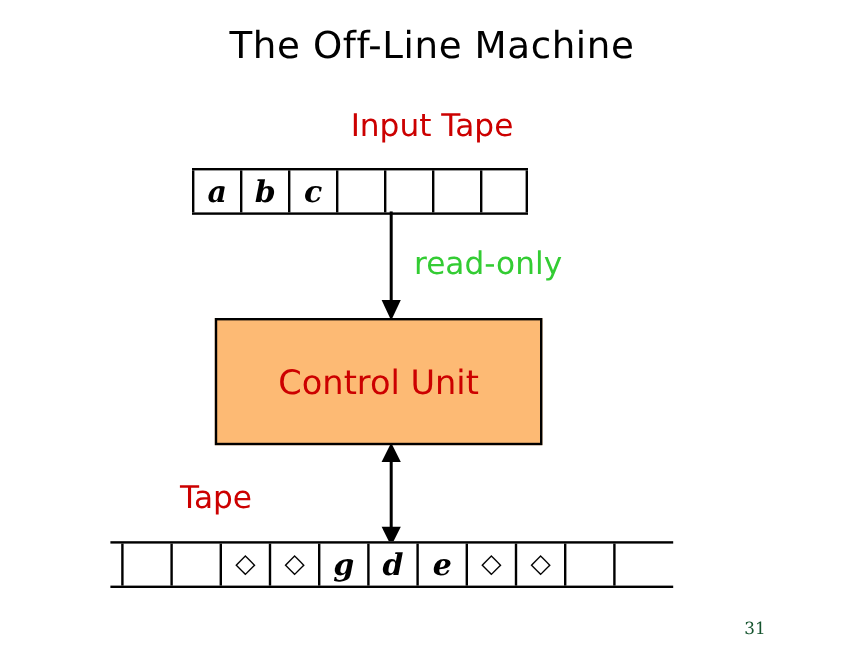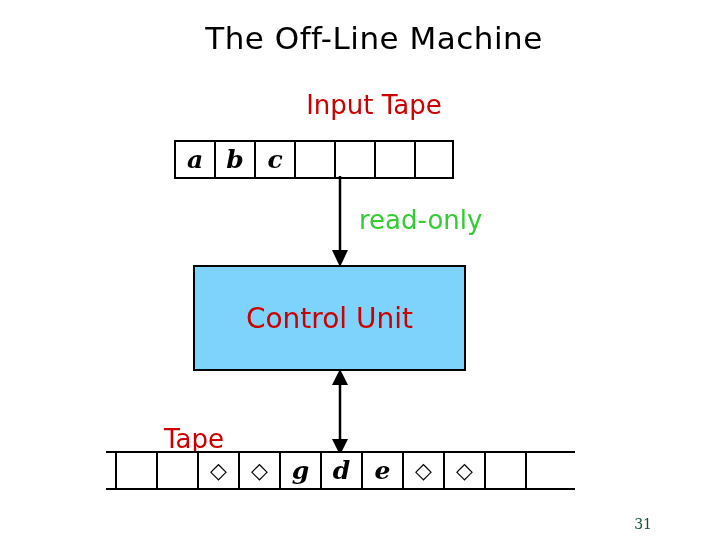--- a/index.html
+++ b/index.html
@@ -14,21 +14,20 @@
     overflow: hidden;
     font-family: "DejaVu Sans", sans-serif;
   }
 
   #slide {
     position: absolute;
     left: 0; top: 0;
     width: 652px;
     height: 540px;
     background: #ffffff;
-    margin-left: 14px;
   }
 
   
   .title {
     position: absolute;
     left: 0;
     top: 20px;
     width: 720px;
     text-align: center;
     font-family: "DejaVu Sans", sans-serif;
@@ -62,21 +61,21 @@
     top: 90px;
     width: 720px;
     text-align: center;
   }
   #read-only-label {
     left: 345px;
     top: 205px;
   }
   #tape-label {
     left: 150px;
-    top: 424px;
+    top: 400px;
   }
   #read-write-label {
     left: 343px;
     top: 390px;
   }
 
   
   .tape {
     position: absolute;
     display: flex;
@@ -131,21 +130,21 @@
 
   
   #control-unit {
     position: absolute;
     left: 179px;
     top: 265px;
     width: 273px;
     height: 106px;
     box-sizing: border-box;
     border: 2px solid #000000;
-    background: #7dd3fc;
+    background: #fdba74;
     display: flex;
     align-items: center;
     justify-content: center;
   }
   #control-unit-label {
     position: static;
     color: #CC0000;
     font-family: "DejaVu Sans", sans-serif;
     font-size: 28px;
     font-weight: 500;

